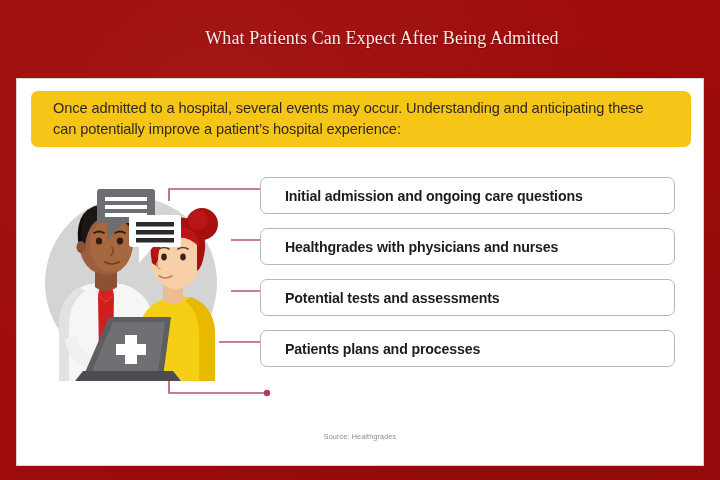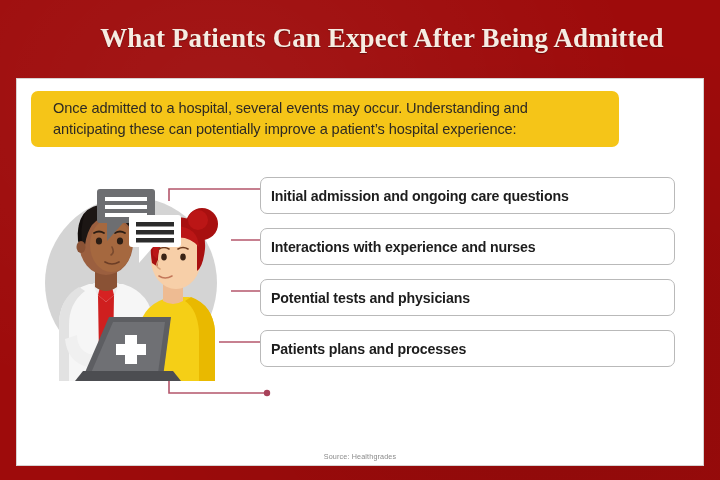--- a/index.html
+++ b/index.html
@@ -18,43 +18,43 @@
       radial-gradient(ellipse at 75% 80%, rgba(0,0,0,.10), transparent 65%);
   }
 
   
   .title-bar {
     position:absolute; top:0; left:0; width:720px; height:76px;
     display:flex; align-items:center; justify-content:center;
   }
   .title {
     font-family:"Liberation Serif", serif;
-    font-weight:bold;
-    font-size:27px;
+    font-weight:normal;
+    font-size:18px;
     color:#f6ece2;
     letter-spacing:.1px;
     white-space:nowrap;
     text-shadow:0 1px 1px rgba(0,0,0,.35);
     margin-left:44px;
   }
 
   
   .panel {
     position:absolute;
     left:16px; top:78px;
     width:688px; height:388px;
     background:#ffffff;
     border:1px solid #d8d2d2;
   }
 
   
   .callout {
     position:absolute;
     left:14px; top:12px;
-    width:588px; height:56px;
+    width:660px; height:56px;
     background:#f5c518;
     border-radius:7px;
     display:flex; align-items:center;
     padding:0 22px;
   }
   .callout-text {
     font-size:14.6px;
     line-height:1.45;
     color:#2e2a23;
     letter-spacing:-.1px;
@@ -83,35 +83,35 @@
     left:243px; top:98px;
     width:415px;
   }
   .item-box {
     position:relative;
     width:415px; height:37px;
     border:1px solid #b9b9b9;
     border-radius:7px;
     background:#fff;
     display:flex; align-items:center;
-    padding:0 10px;
+    padding:0 24px;
     margin-bottom:14px;
   }
   .item-label {
     font-size:14.2px;
     font-weight:bold;
     color:#1d1d1d;
     letter-spacing:-.15px;
     white-space:nowrap;
   }
 
   
   .source {
     position:absolute;
-    left:0; right:0; bottom:4px;
+    left:0; right:0; bottom:24px;
     text-align:center;
     font-size:7.2px;
     color:#8a8a8a;
     letter-spacing:.15px;
   }
 </style>
 </head>
 <body>
 
 <div class="infographic">
@@ -237,24 +237,24 @@
           <circle cx="120" cy="222" r="3.2"></circle>
         </g>
       </svg>
     </div>
 
     <div class="items">
       <div class="item-box">
         <span class="item-label">Initial admission and ongoing care questions</span>
       </div>
       <div class="item-box">
-        <span class="item-label">Interactions with experience and nurses</span>
-      </div>
-      <div class="item-box">
-        <span class="item-label">Potential tests and physicians</span>
+        <span class="item-label">Healthgrades with physicians and nurses</span>
+      </div>
+      <div class="item-box">
+        <span class="item-label">Potential tests and assessments</span>
       </div>
       <div class="item-box">
         <span class="item-label">Patients plans and processes</span>
       </div>
     </div>
 
     <div class="source">Source: Healthgrades</div>
 
   </div>
 </div>

